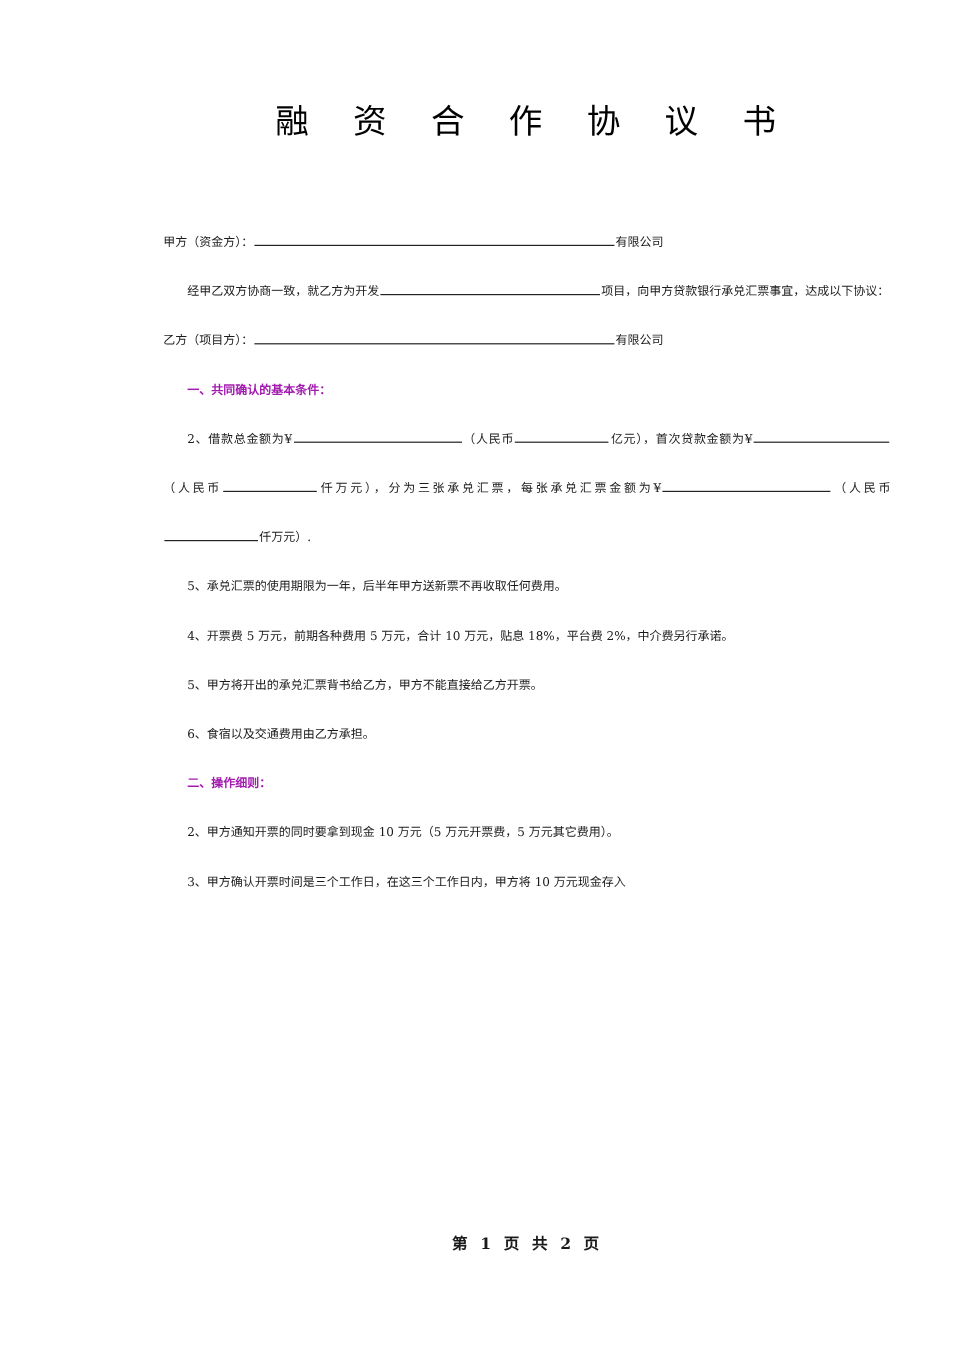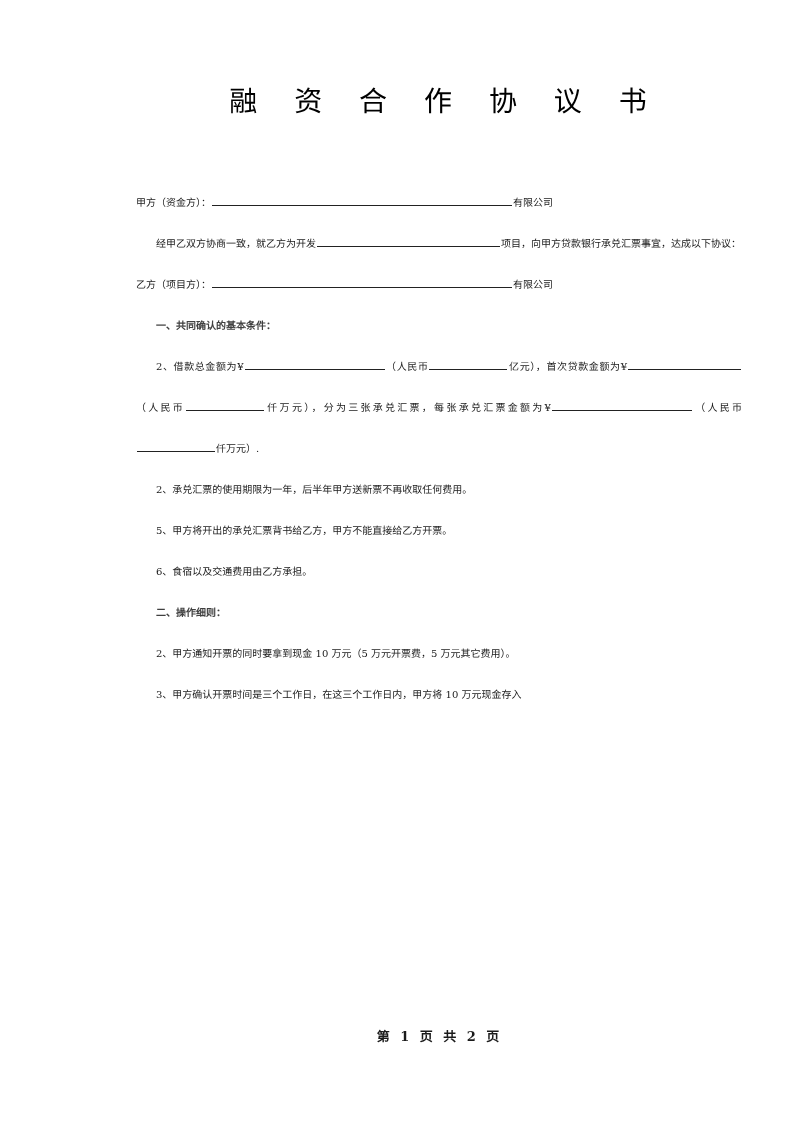--- a/index.html
+++ b/index.html
@@ -64,21 +64,21 @@
     padding: 0;
   }
 
   .para.indent {
     text-indent: 2em;
   }
 
   .para.heading {
     font-weight: bold;
     text-indent: 2em;
-    color: #404040;
+    color: #a21caf;
   }
 
   
   .blank {
     display: inline-block;
     border-bottom: 1px solid #222222;
     vertical-align: baseline;
     height: 15px;
     margin: 0 1px;
   }
@@ -116,22 +116,23 @@
 
     <p class="para indent"><span>经甲乙双方协商一致，就乙方为开发</span><span class="blank w-lg"></span><span>项目，向甲方贷款银行承兑汇票事宜，达成以下协议：</span></p>
 
     <p class="para"><span>乙方（项目方）：</span><span class="blank w-xl"></span><span>有限公司</span></p>
 
     <p class="para heading">一、共同确认的基本条件：</p>
 
 
     <p class="para indent"><span>2、借款总金额为¥</span><span class="blank w-md"></span><span>（人民币</span><span class="blank w-xs"></span><span>亿元），首次贷款金额为¥</span><span class="blank w-sm"></span><span>（人民币</span><span class="blank w-xs"></span><span>仟万元），分为三张承兑汇票，每张承兑汇票金额为¥</span><span class="blank w-md"></span><span>（人民币</span><span class="blank w-xs"></span><span>仟万元）.</span></p>
 
-    <p class="para indent">2、承兑汇票的使用期限为一年，后半年甲方送新票不再收取任何费用。</p>
+    <p class="para indent">5、承兑汇票的使用期限为一年，后半年甲方送新票不再收取任何费用。</p>
 
+    <p class="para indent">4、开票费 5 万元，前期各种费用 5 万元，合计 10 万元，贴息 18%，平台费 2%，中介费另行承诺。</p>
 
     <p class="para indent">5、甲方将开出的承兑汇票背书给乙方，甲方不能直接给乙方开票。</p>
 
     <p class="para indent">6、食宿以及交通费用由乙方承担。</p>
 
     <p class="para heading">二、操作细则：</p>
 
 
     <p class="para indent">2、甲方通知开票的同时要拿到现金 10 万元（5 万元开票费，5 万元其它费用）。</p>
 

